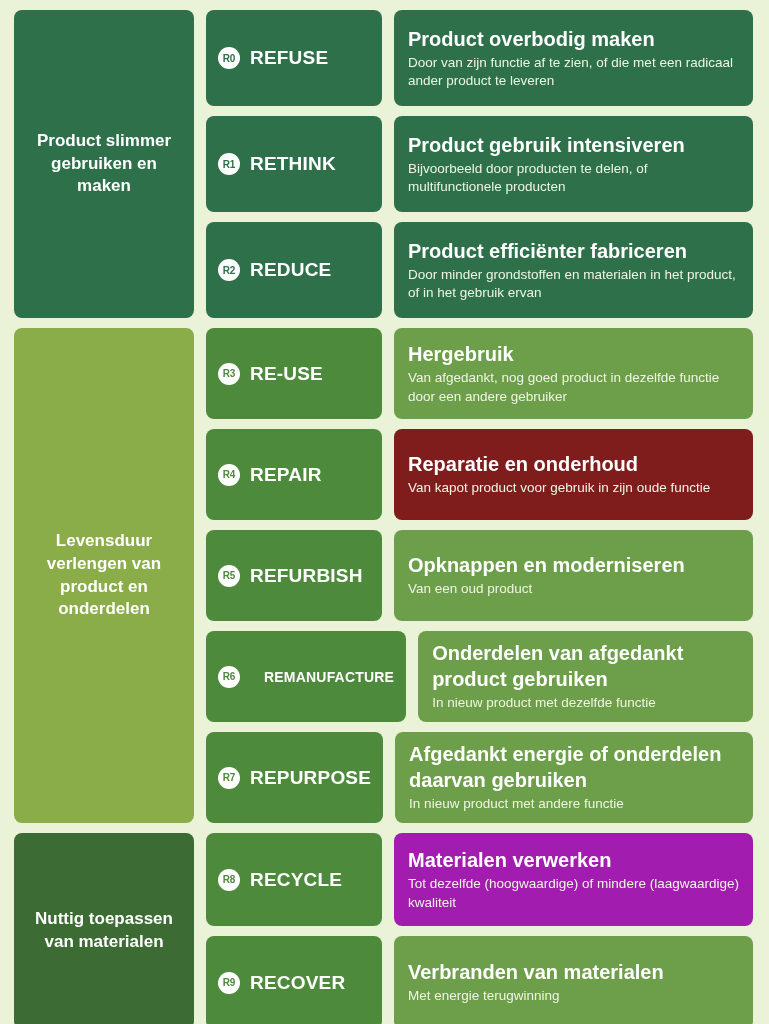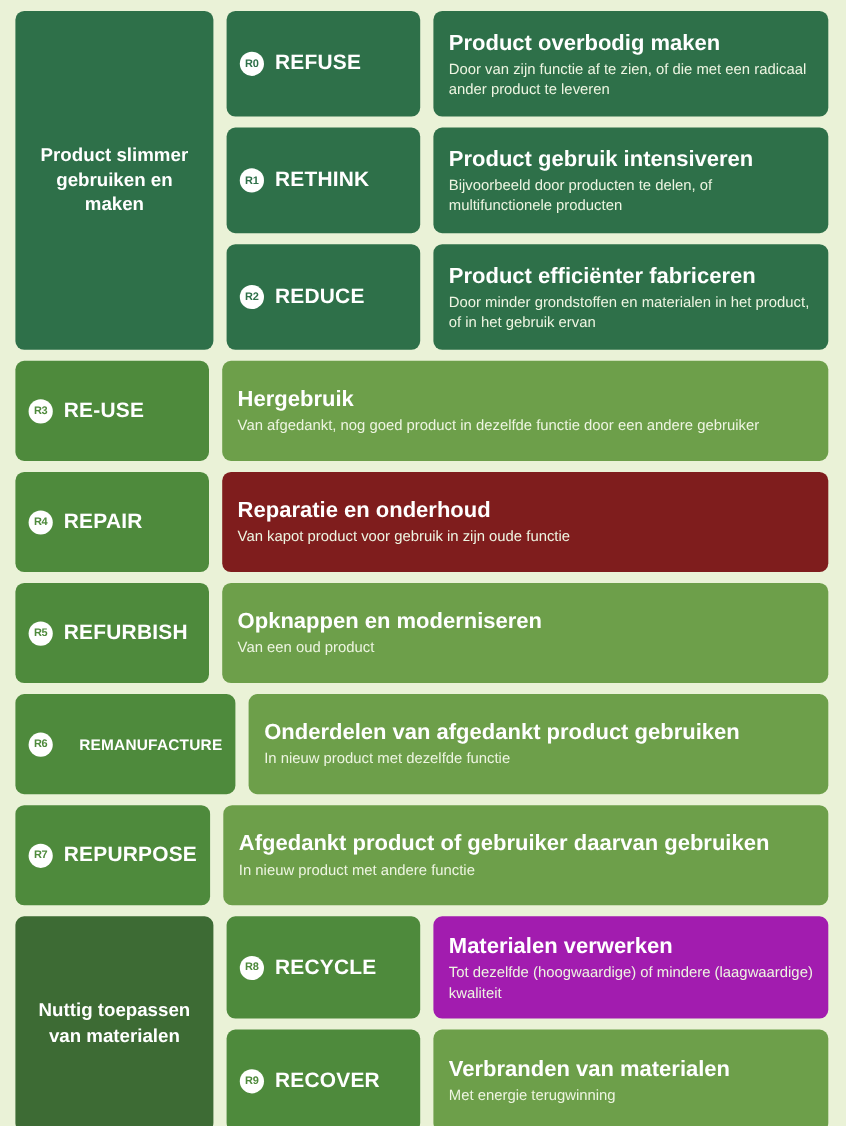--- a/index.html
+++ b/index.html
@@ -145,20 +145,21 @@
             <div class="r-label">REDUCE</div>
           </div>
           <div class="r-desc" style="background: rgb(46, 112, 73);">
             <div class="d-title">Product efficiënter fabriceren</div>
             <div class="d-sub">Door minder grondstoffen en materialen in het product, of in het gebruik ervan</div>
           </div>
         </div>
       </div>
   </div>
   <div class="group" id="group-1">
+    <div class="group-label" style="background: rgb(138, 173, 74);">Levensduur verlengen van product en onderdelen</div>
     <div class="rows">
         <div class="row">
           <div class="r-name" style="background: rgb(78, 138, 60);">
             <div class="r-badge" style="color: rgb(78, 138, 60);">R3</div>
             <div class="r-label">RE-USE</div>
           </div>
           <div class="r-desc" style="background: rgb(109, 159, 74);">
             <div class="d-title">Hergebruik</div>
             <div class="d-sub">Van afgedankt, nog goed product in dezelfde functie door een andere gebruiker</div>
           </div>
@@ -192,21 +193,21 @@
             <div class="d-title">Onderdelen van afgedankt product gebruiken</div>
             <div class="d-sub">In nieuw product met dezelfde functie</div>
           </div>
         </div>
         <div class="row">
           <div class="r-name" style="background: rgb(78, 138, 60);">
             <div class="r-badge" style="color: rgb(78, 138, 60);">R7</div>
             <div class="r-label">REPURPOSE</div>
           </div>
           <div class="r-desc" style="background: rgb(109, 159, 74);">
-            <div class="d-title">Afgedankt product of gebruiker daarvan gebruiken</div>
+            <div class="d-title">Afgedankt energie of onderdelen daarvan gebruiken</div>
             <div class="d-sub">In nieuw product met andere functie</div>
           </div>
         </div>
       </div>
   </div>
   <div class="group" id="group-2">
     <div class="group-label" style="background: rgb(61, 107, 52);">Nuttig toepassen van materialen</div>
     <div class="rows">
         <div class="row">
           <div class="r-name" style="background: rgb(78, 138, 60);">

